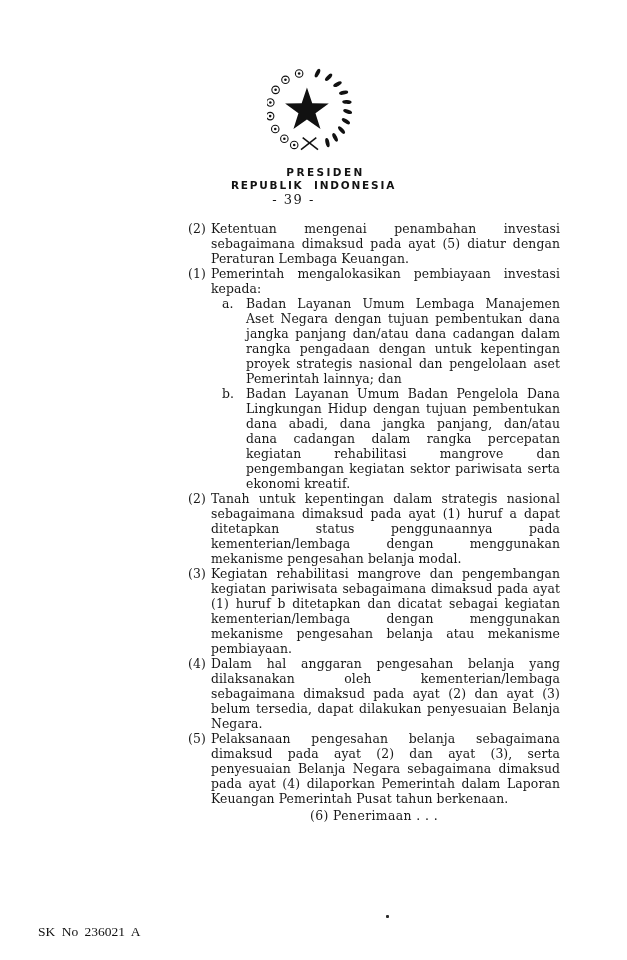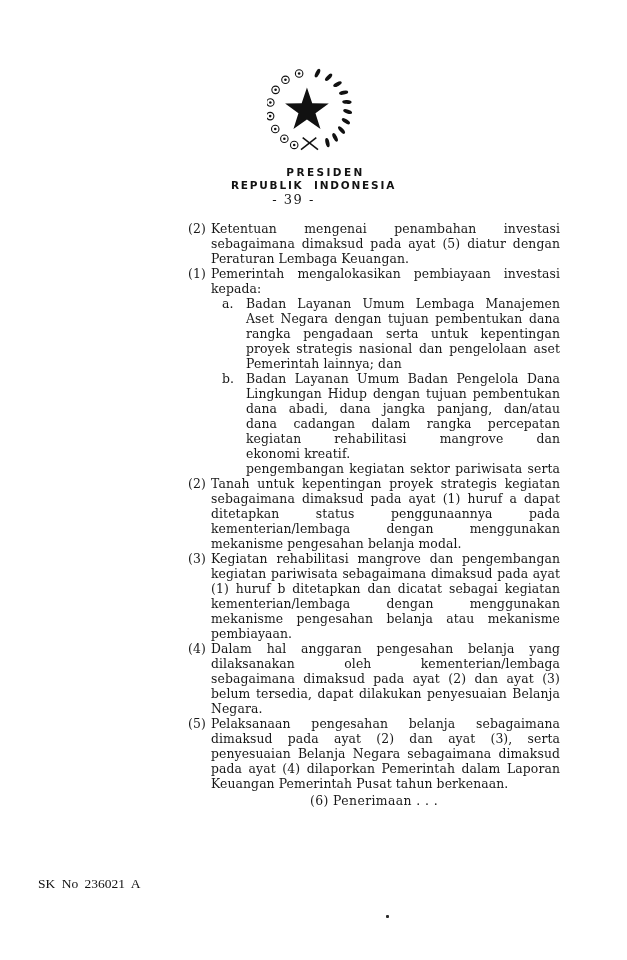--- a/index.html
+++ b/index.html
@@ -26,21 +26,21 @@
   .row { display:flex; }
   .row .marker { flex:0 0 23px; width:23px; }
   .row.sub { padding-left:34px; }
   .row.sub .marker { flex:0 0 24px; width:24px; }
   .body { flex:1 1 auto; min-width:0; }
   .line { text-align:justify; text-align-last:justify; }
   .line.last { text-align-last:left; }
   .heading { margin:10px 0 15px 99px; }
   .catchword { margin-top:2px; text-align:center; letter-spacing:0.4px; }
   .footer {
-    position:absolute; left:38px; top:876px;
+    position:absolute; left:38px; top:924px;
     font-family:"Liberation Serif","DejaVu Serif",serif;
     font-size:13.5px; color:#111; word-spacing:3px;
   }
   .speck { position:absolute; left:386px; top:915px; width:3px; height:3px; background:#2a2a2a; border-radius:1px; }
 </style>
 </head>
 <body>
 
 <div class="page">
 
@@ -102,41 +102,42 @@
         <div class="body">
           <div class="line">Pemerintah mengalokasikan pembiayaan investasi</div>
           <div class="line last">kepada:</div>
         </div>
       </div>
       <div class="row sub">
         <span class="marker">a.</span>
         <div class="body">
           <div class="line">Badan Layanan Umum Lembaga Manajemen</div>
           <div class="line">Aset Negara dengan tujuan pembentukan dana</div>
-          <div class="line">rangka pengadaan serta untuk kepentingan</div>
+          <div class="line">jangka panjang dan/atau dana cadangan dalam</div>
+          <div class="line">rangka pengadaan dengan untuk kepentingan</div>
           <div class="line">proyek strategis nasional dan pengelolaan aset</div>
           <div class="line last">Pemerintah lainnya; dan</div>
         </div>
       </div>
       <div class="row sub">
         <span class="marker">b.</span>
         <div class="body">
           <div class="line">Badan Layanan Umum Badan Pengelola Dana</div>
           <div class="line">Lingkungan Hidup dengan tujuan pembentukan</div>
           <div class="line">dana abadi, dana jangka panjang, dan/atau</div>
           <div class="line">dana cadangan dalam rangka percepatan</div>
           <div class="line">kegiatan rehabilitasi mangrove dan</div>
+          <div class="line">pengembangan kegiatan sektor pariwisata serta</div>
           <div class="line last">ekonomi kreatif.</div>
-          <div class="line">pengembangan kegiatan sektor pariwisata serta</div>
         </div>
       </div>
       <div class="row">
         <span class="marker">(2)</span>
         <div class="body">
-          <div class="line">Tanah untuk kepentingan proyek strategis kegiatan</div>
+          <div class="line">Tanah untuk kepentingan dalam strategis nasional</div>
           <div class="line">sebagaimana dimaksud pada ayat (1) huruf a dapat</div>
           <div class="line">ditetapkan status penggunaannya pada</div>
           <div class="line">kementerian/lembaga dengan menggunakan</div>
           <div class="line last">mekanisme pengesahan belanja modal.</div>
         </div>
       </div>
       <div class="row">
         <span class="marker">(3)</span>
         <div class="body">
           <div class="line">Kegiatan rehabilitasi mangrove dan pengembangan</div>

